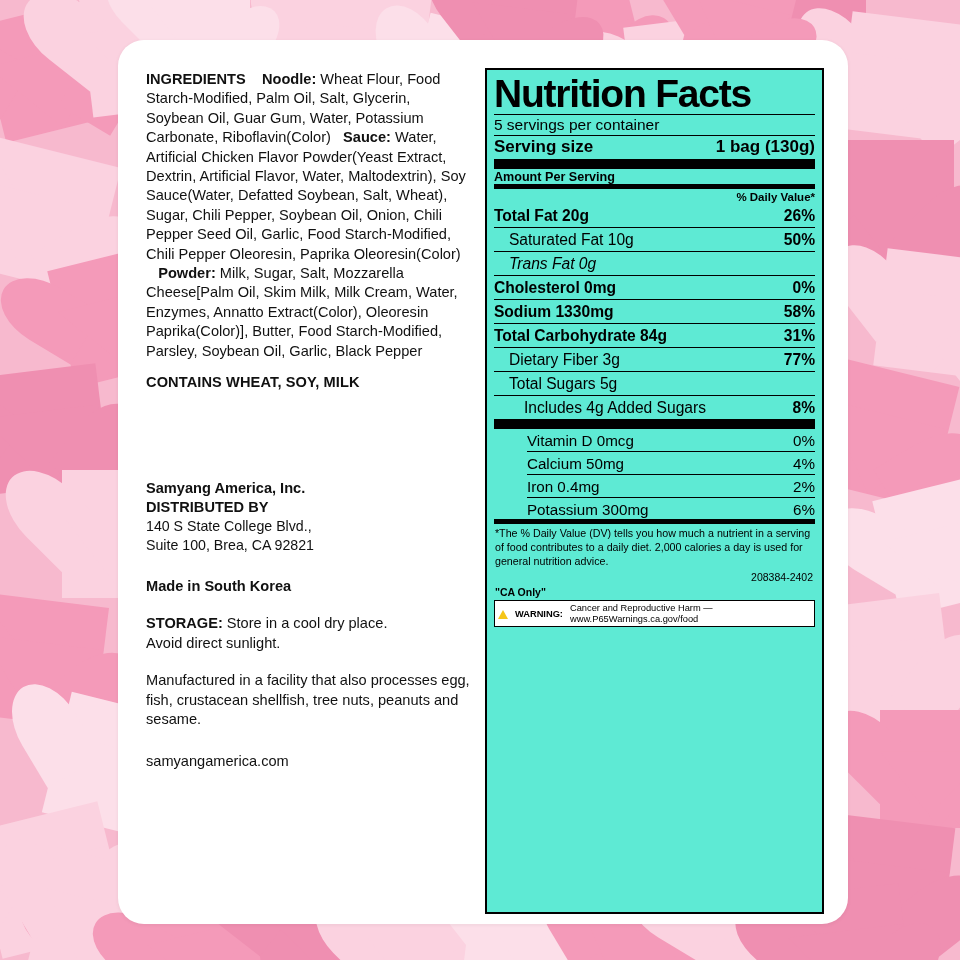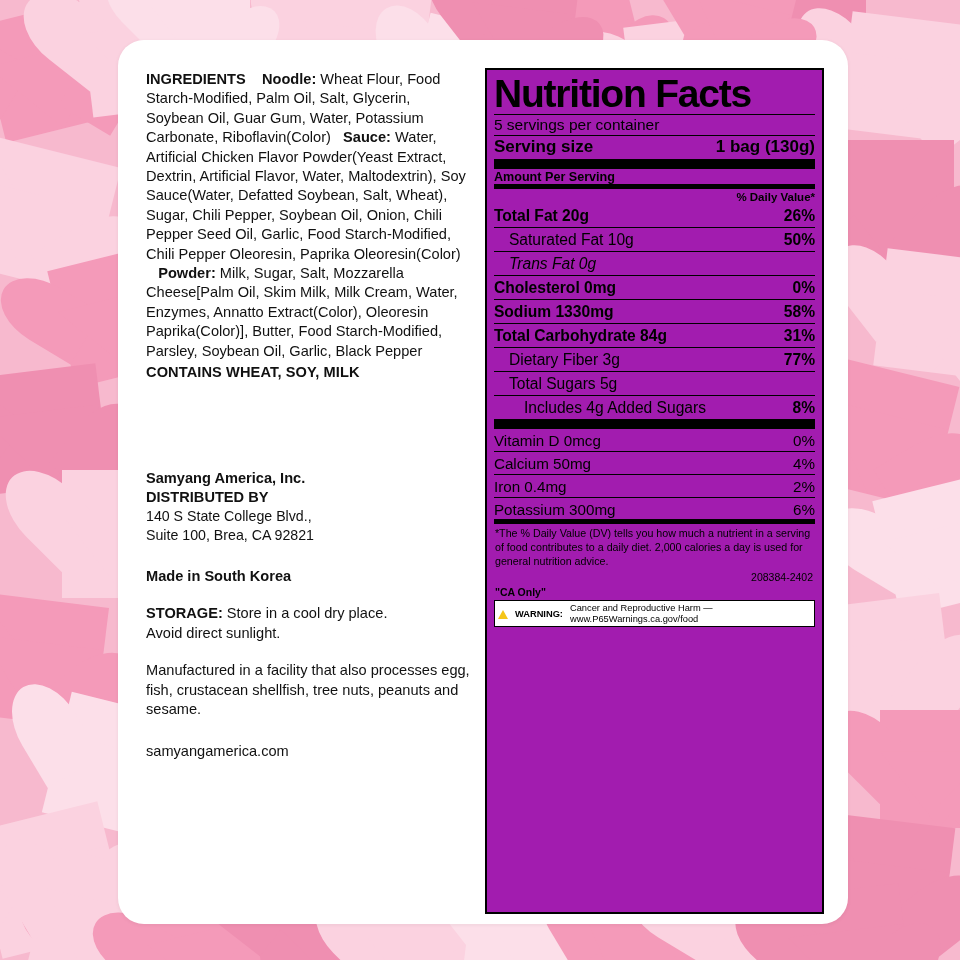--- a/index.html
+++ b/index.html
@@ -48,32 +48,32 @@
   #left-col {
     width:340px;
     font-size:14.6px;
     line-height:1.33;
     color:#111;
     padding-left:4px;
     padding-top:2px;
   }
   .ing-block { margin-bottom:0; }
   .lbl { font-weight:bold; }
-  .allergen { font-weight:bold; margin-top:2px; display:block; letter-spacing:.1px; }
+  .allergen { font-weight:bold; margin-top:12px; display:block; letter-spacing:.1px; }
   .spacer-lg { height:86px; }
   .bold-line { font-weight:bold; display:block; }
   .sm { font-size:14.2px; }
   .gap18 { height:18px; }
   .gap22 { height:22px; }
 
   
   #nf {
     width:350px;
     border:2.5px solid #000;
-    background:#a21caf;
+    background:#5eead4;
     color:#000;
     padding:2px 7px 4px 7px;
     font-family:"Liberation Sans", sans-serif;
     position:relative;
   }
   #nf .title {
     font-size:39px; font-weight:bold; line-height:1.0;
     letter-spacing:-1.2px; margin:2px 0 1px 0;
   }
   #nf .rule-thin { border-bottom:1px solid #000; }
@@ -96,21 +96,21 @@
     display:flex; justify-content:space-between;
     font-size:15.6px; padding:2.5px 0 2.5px 0;
     border-bottom:1px solid #000;
   }
   #nf .row .nm { }
   #nf .row .dv { font-weight:bold; }
   #nf .b { font-weight:bold; }
   #nf .i1 { padding-left:15px; }
   #nf .i2 { padding-left:30px; }
   #nf .ital { font-style:italic; }
-  #nf .vitblock .row { font-size:15.2px; }
+  #nf .vitblock .row { font-size:15.2px;margin-left:33px; }
   #nf .footnote {
     font-size:10.7px; line-height:1.28; padding:3px 1px 2px 1px;
   }
   #nf .code { text-align:right; font-size:10.5px; padding:1px 2px 2px 0; }
   #nf .caonly { font-size:10.5px; font-weight:bold; padding:1px 0 2px 1px; }
   #nf .p65 {
     border:1px solid #000; background:#fff;
     font-size:9.3px; padding:2px 3px; display:flex; align-items:center; gap:7px;
     line-height:1.1;
   }

